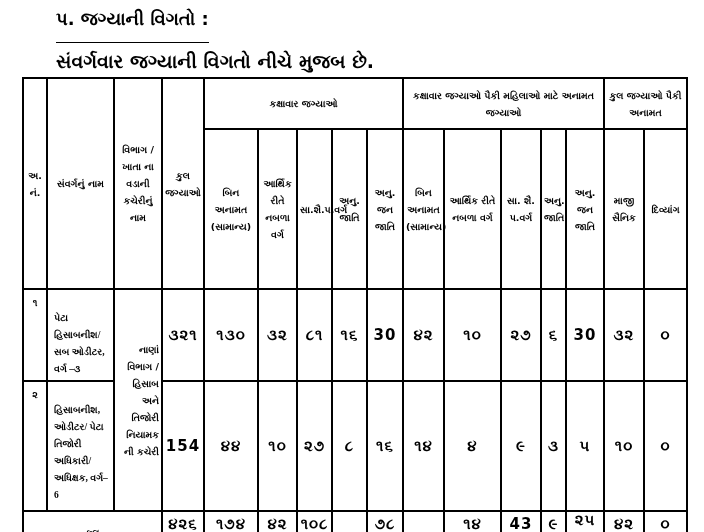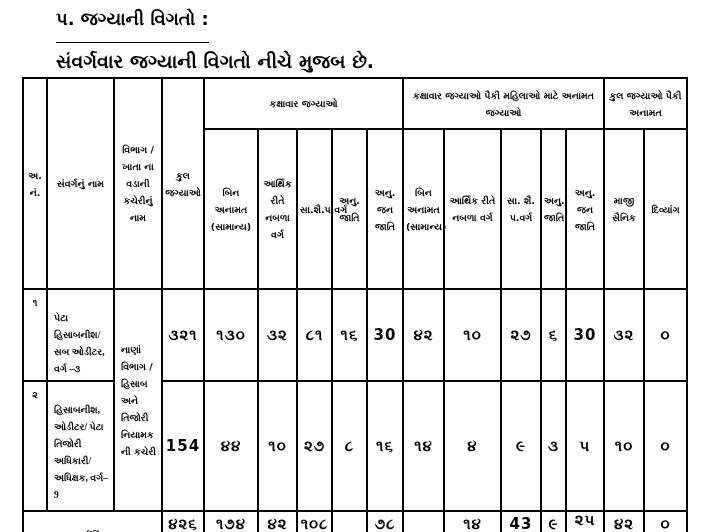--- a/index.html
+++ b/index.html
@@ -9,21 +9,21 @@
            border-bottom: 1.5px solid #000; padding-bottom: 12px; line-height: 22px; }
   .subtitle { position: absolute; left: 56px; top: 51px; font-size: 19px; font-weight: bold; line-height: 20px; }
   table { position: absolute; left: 22px; top: 77px; border-collapse: collapse; table-layout: fixed;
           width: 664px; }
   td, th { border: 2px solid #000; text-align: center; vertical-align: middle;
            font-size: 9.5px; font-weight: bold; line-height: 17px; padding: 0 2px; }
   th { font-weight: bold; }
   .num { font-size: 15px; letter-spacing: 1px; }
   .left { text-align: left; vertical-align: top; padding-left: 6px; padding-top: 20px; font-family: Liberation Serif, serif; }
   .sr { vertical-align: top; padding-top: 4px; }
-  .office { text-align: left; padding-left: 6px; }
+  .office { text-align: right; padding-left: 6px; }
 </style>
 </head>
 <body>
 
 <div class="title">પ. જગ્યાની વિગતો :</div>
 <div class="subtitle">સંવર્ગવાર જગ્યાની વિગતો નીચે મુજબ છે.</div>
 
 <table>
   <colgroup>
     <col style="width:24px">
@@ -80,21 +80,21 @@
     <td class="num">૪૨</td>
     <td class="num">૧૦</td>
     <td class="num">૨૭</td>
     <td class="num">૬</td>
     <td class="num">30</td>
     <td class="num">૩૨</td>
     <td class="num">૦</td>
   </tr>
   <tr style="height:130px">
     <td class="sr">૨</td>
-    <td class="left">હિસાબનીશ, ઓડીટર/ પેટા તિજોરી અધિકારી/ અધિક્ષક, વર્ગ–9</td>
+    <td class="left">હિસાબનીશ, ઓડીટર/ પેટા તિજોરી અધિકારી/ અધિક્ષક, વર્ગ–6</td>
     <td class="num">154</td>
     <td class="num">૪૪</td>
     <td class="num">૧૦</td>
     <td class="num">૨૭</td>
     <td class="num">૮</td>
     <td class="num">૧૬</td>
     <td class="num">૧૪</td>
     <td class="num">૪</td>
     <td class="num">૯</td>
     <td class="num">૩</td>

